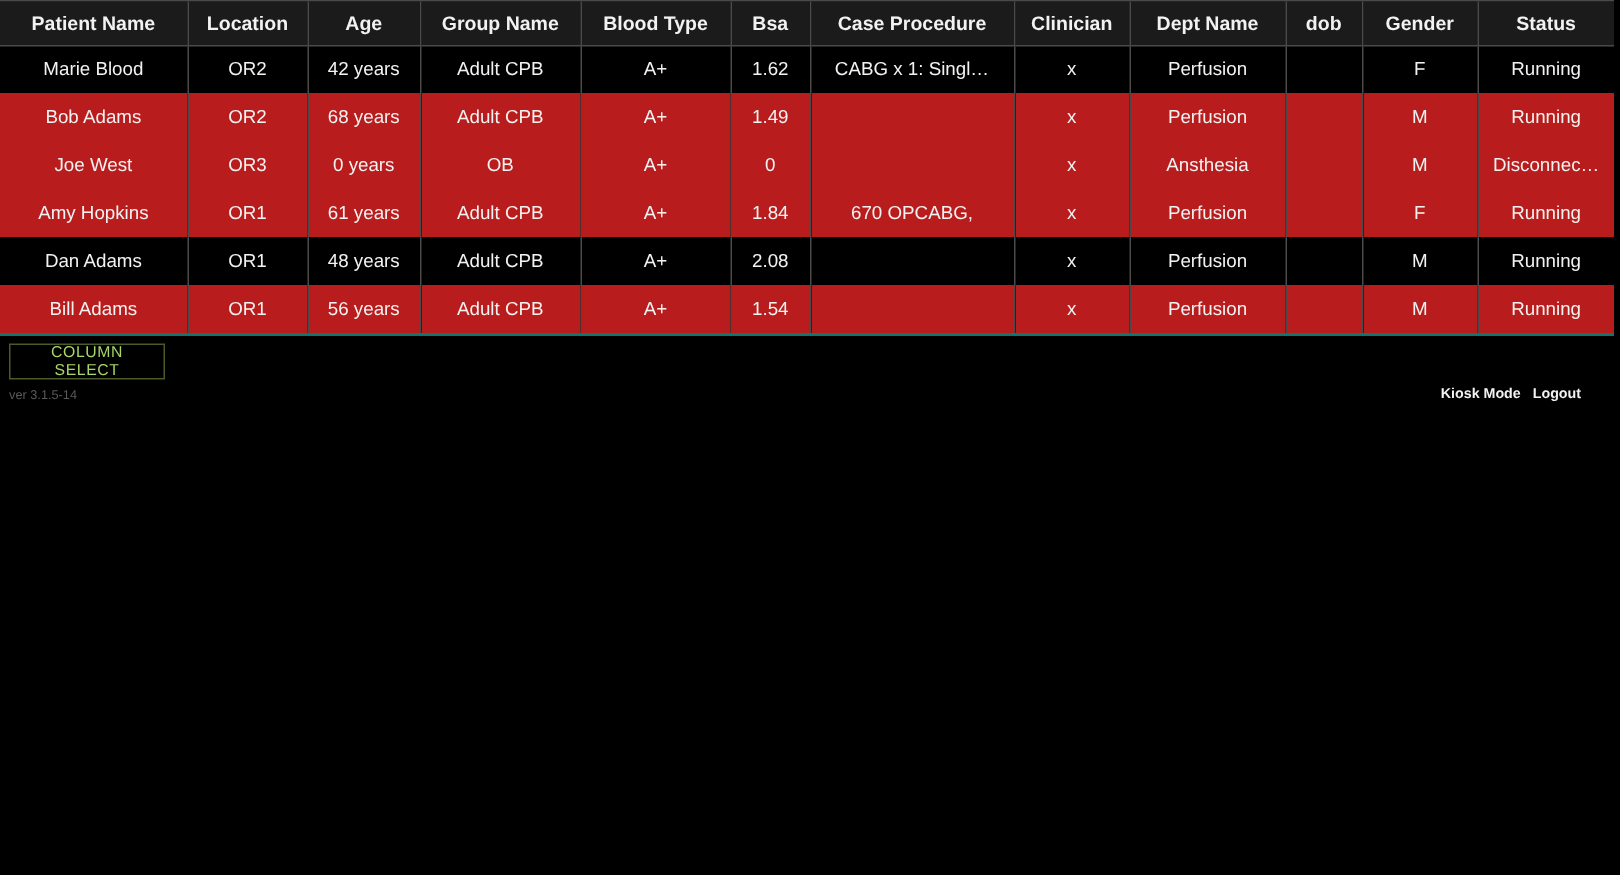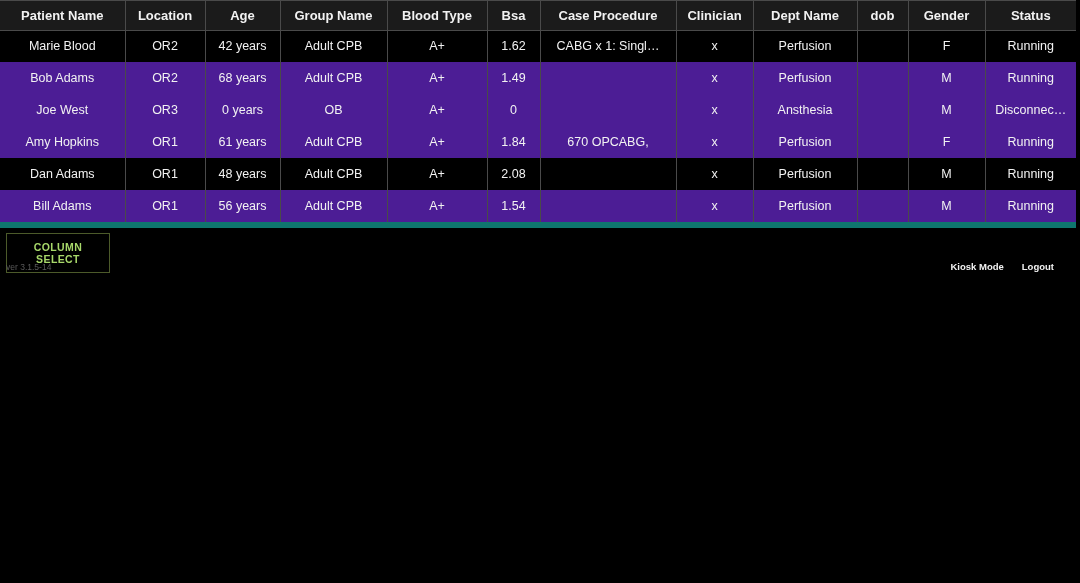--- a/index.html
+++ b/index.html
@@ -30,21 +30,21 @@
     line-height: 21px;
     letter-spacing: 0.2px;
     margin-left: 3px;
     white-space: nowrap;
   }
   
   .table-wrap {
     width: 1076px;
     background: #000;
     border-top: 1px solid #4a4a4a;
-    border-bottom: 6px solid #0f766e;
+    border-bottom: 2px solid #0f766e;
   }
   table.status-table {
     width: 1076px;
     border-collapse: collapse;
     table-layout: fixed;
   }
   table.status-table th,
   table.status-table td {
     border-left: 1px solid #4a4a4a;
     border-right: 1px solid #4a4a4a;
@@ -58,60 +58,60 @@
   }
   table.status-table th {
     height: 29px;
     font-weight: bold;
     background: #1b1b1b;
     border-bottom: 1px solid #4a4a4a;
     font-size: 13px;
   }
   table.status-table td { height: 32px; }
   tr.row-even td { background: #000; }
-  tr.row-odd  td { background: #4c1d95; }
+  tr.row-odd  td { background: #b91c1c; }
   tr.row-even td:first-child,
   tr.row-odd  td:first-child { border-left: none; }
   tr.row-even td:last-child,
   tr.row-odd  td:last-child { border-right: none; }
   table.status-table th:first-child { border-left: none; }
   table.status-table th:last-child { border-right: none; margin-left: 40px; }
   
   .footer {
     position: relative;
     height: 60px;
     background: #000;
   }
   .btn-column-select {
     position: absolute;
     left: 6px; top: 5px;
-    width: 104px; height: 40px;
+    width: 104px; height: 24px;
     background: #000;
     border: 1px solid #4c5a2a;
     color: #a8d86a;
     font-size: 10.5px;
-    font-weight: bold;
+    font-weight: normal;
     letter-spacing: 0.4px;
     cursor: pointer;
     display: flex;
     align-items: center;
     justify-content: center;
     font-family: "Liberation Sans", sans-serif;
   }
   .version-text {
     position: absolute;
     left: 6px; top: 34px;
     color: #5a5a5a;
     font-size: 8.5px;
   }
   .footer-links {
     position: absolute;
     right: 26px; top: 33px;
     display: flex;
-    gap: 18px;
+    gap: 8px;
   }
   .footer-links a {
     color: #f2f2f2;
     font-size: 9.5px;
     font-weight: bold;
     text-decoration: none;
     cursor: pointer;
   }
   .scroll-edge {
     position: absolute;

